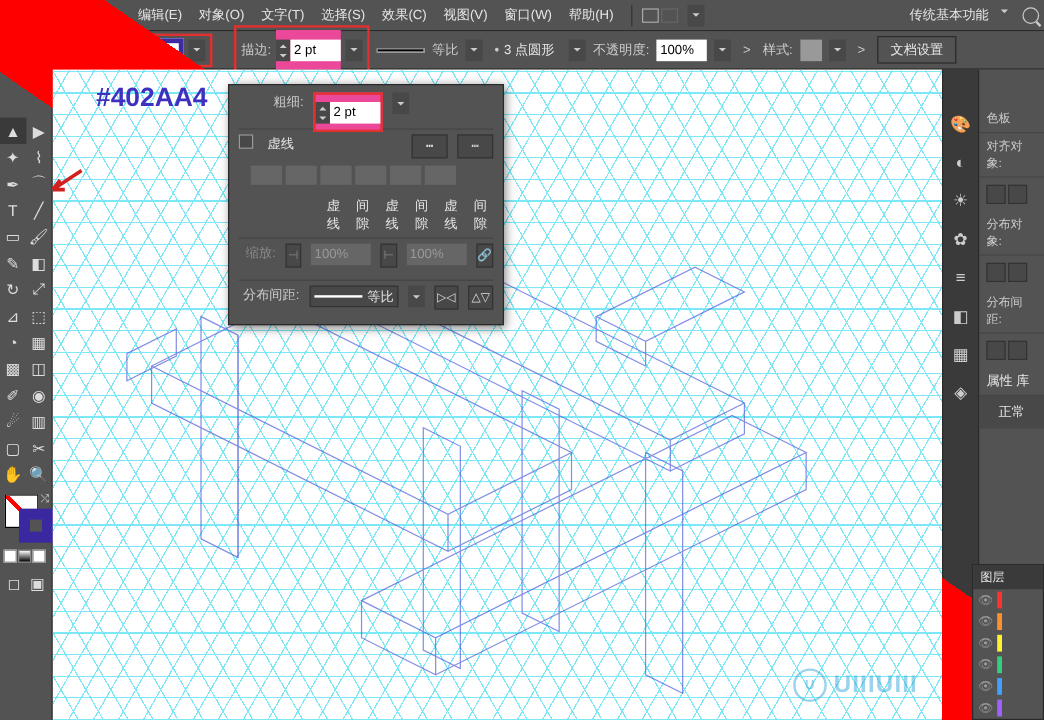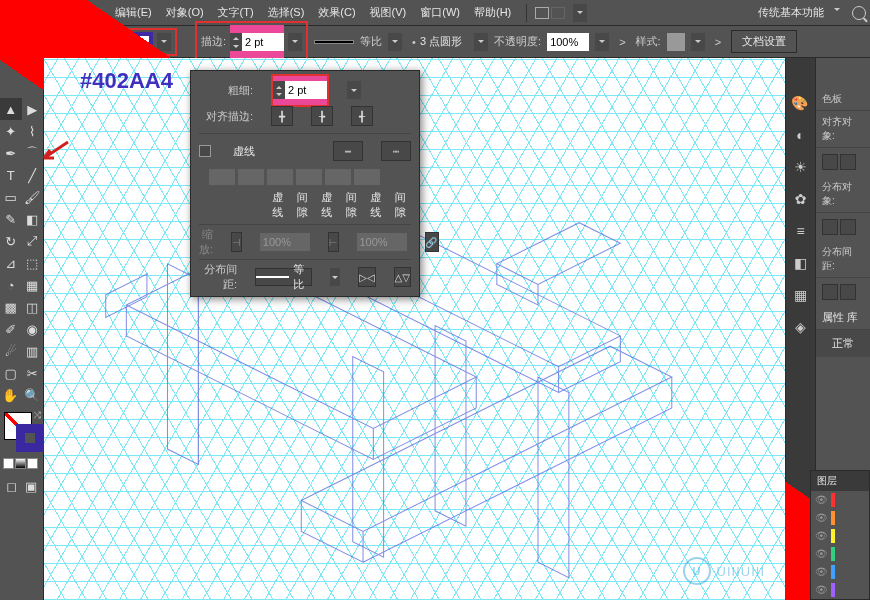--- a/index.html
+++ b/index.html
@@ -51,27 +51,27 @@
 .swap-icon{position:absolute;top:0;right:2px;font-size:9px;color:#ccc}
 .tiny-swatches{display:flex;gap:1px;padding:2px 3px}
 .tiny-sw{width:11px;height:11px;border:1px solid #888}
 .screen-modes{display:flex;padding:4px 3px;gap:2px}
 
 .canvas{flex:1;background:#fff;position:relative;overflow:hidden}
 .iso-grid{position:absolute;inset:0;background-image:repeating-linear-gradient(60deg,#7de8f5 0,#7de8f5 1px,transparent 1px,transparent 18px),repeating-linear-gradient(-60deg,#7de8f5 0,#7de8f5 1px,transparent 1px,transparent 18px),repeating-linear-gradient(0deg,#7de8f5 0,#7de8f5 1px,transparent 1px,transparent 18px)}
 .wireframe{position:absolute;inset:0}
 .watermark{position:absolute;bottom:15px;right:20px;display:flex;align-items:center;gap:6px;opacity:0.5}
 .wm-circle{width:28px;height:28px;border:2px solid #3aa8d8;border-radius:50%;display:flex;align-items:center;justify-content:center;color:#3aa8d8;font-weight:bold}
-.wm-text{color:#3aa8d8;font-size:13px;font-weight:normal;letter-spacing:1px}
+.wm-text{color:#3aa8d8;font-size:20px;font-weight:bold;letter-spacing:1px}
 
 .annotation{position:absolute;top:68px;left:80px;color:#4030c0;font-size:22px;font-weight:bold;z-index:5}
 .arrow-anno{position:absolute;top:140px;left:40px;z-index:5}
 
 .stroke-panel{position:absolute;top:70px;left:190px;width:230px;background:#535353;border:1px solid #2a2a2a;box-shadow:2px 2px 8px rgba(0,0,0,0.5);z-index:10;padding:6px 8px}
-.sp-row{display:flex;align-items:center;height:26px;gap:18px}
+.sp-row{display:flex;align-items:flex-start;height:26px;gap:8px}
 .sp-label{width:54px;text-align:right;color:#ccc}
 .icon-btn{width:22px;height:20px;background:#484848;border:1px solid #333;display:flex;align-items:center;justify-content:center;cursor:pointer;color:#ddd;font-size:10px}
 .icon-btn.active{border:2px solid #e03030;background:#3a3a3a}
 .sp-input-dis{width:50px;height:18px;background:#666;color:#999;border:none;padding:0 3px}
 .checkbox{width:12px;height:12px;border:1px solid #999;background:#484848;margin-right:4px}
 .dash-inputs{display:flex;gap:3px;margin-left:10px}
 .dash-in{width:26px;height:16px;background:#666;border:none}
 .dash-lbls{display:flex;gap:3px;margin-left:68px;color:#888;font-size:10px}
 .dash-lbl{width:26px;text-align:center}
 .arrow-sel{width:40px;height:18px;background:#484848;border:1px solid #333;display:flex;align-items:center;justify-content:center}
@@ -313,26 +313,20 @@
     <span class="sp-label">粗细:</span>
     <div class="spinner" style="border:2px solid #e03030">
       <div class="spinner-btns">
           <div class="spin-btn spin-up"></div>
           <div class="spin-btn spin-dn"></div>
         </div>
       <input value="2 pt" style="">
     </div>
     <div class="dd"></div>
   </div>
-  <div class="sp-row">
-    <span class="sp-label">对齐描边:</span>
-    <div class="icon-btn">╋</div>
-    <div class="icon-btn">╊</div>
-    <div class="icon-btn">╉</div>
-  </div>
   <div class="sp-divider"></div>
   <div class="sp-row">
     <div class="checkbox"></div>
     <span>虚线</span>
     <div style="flex:1"></div>
     <div class="icon-btn" style="width:30px">┅</div>
     <div class="icon-btn" style="width:30px">┉</div>
   </div>
   <div class="sp-row">
       <div class="dash-inputs">

